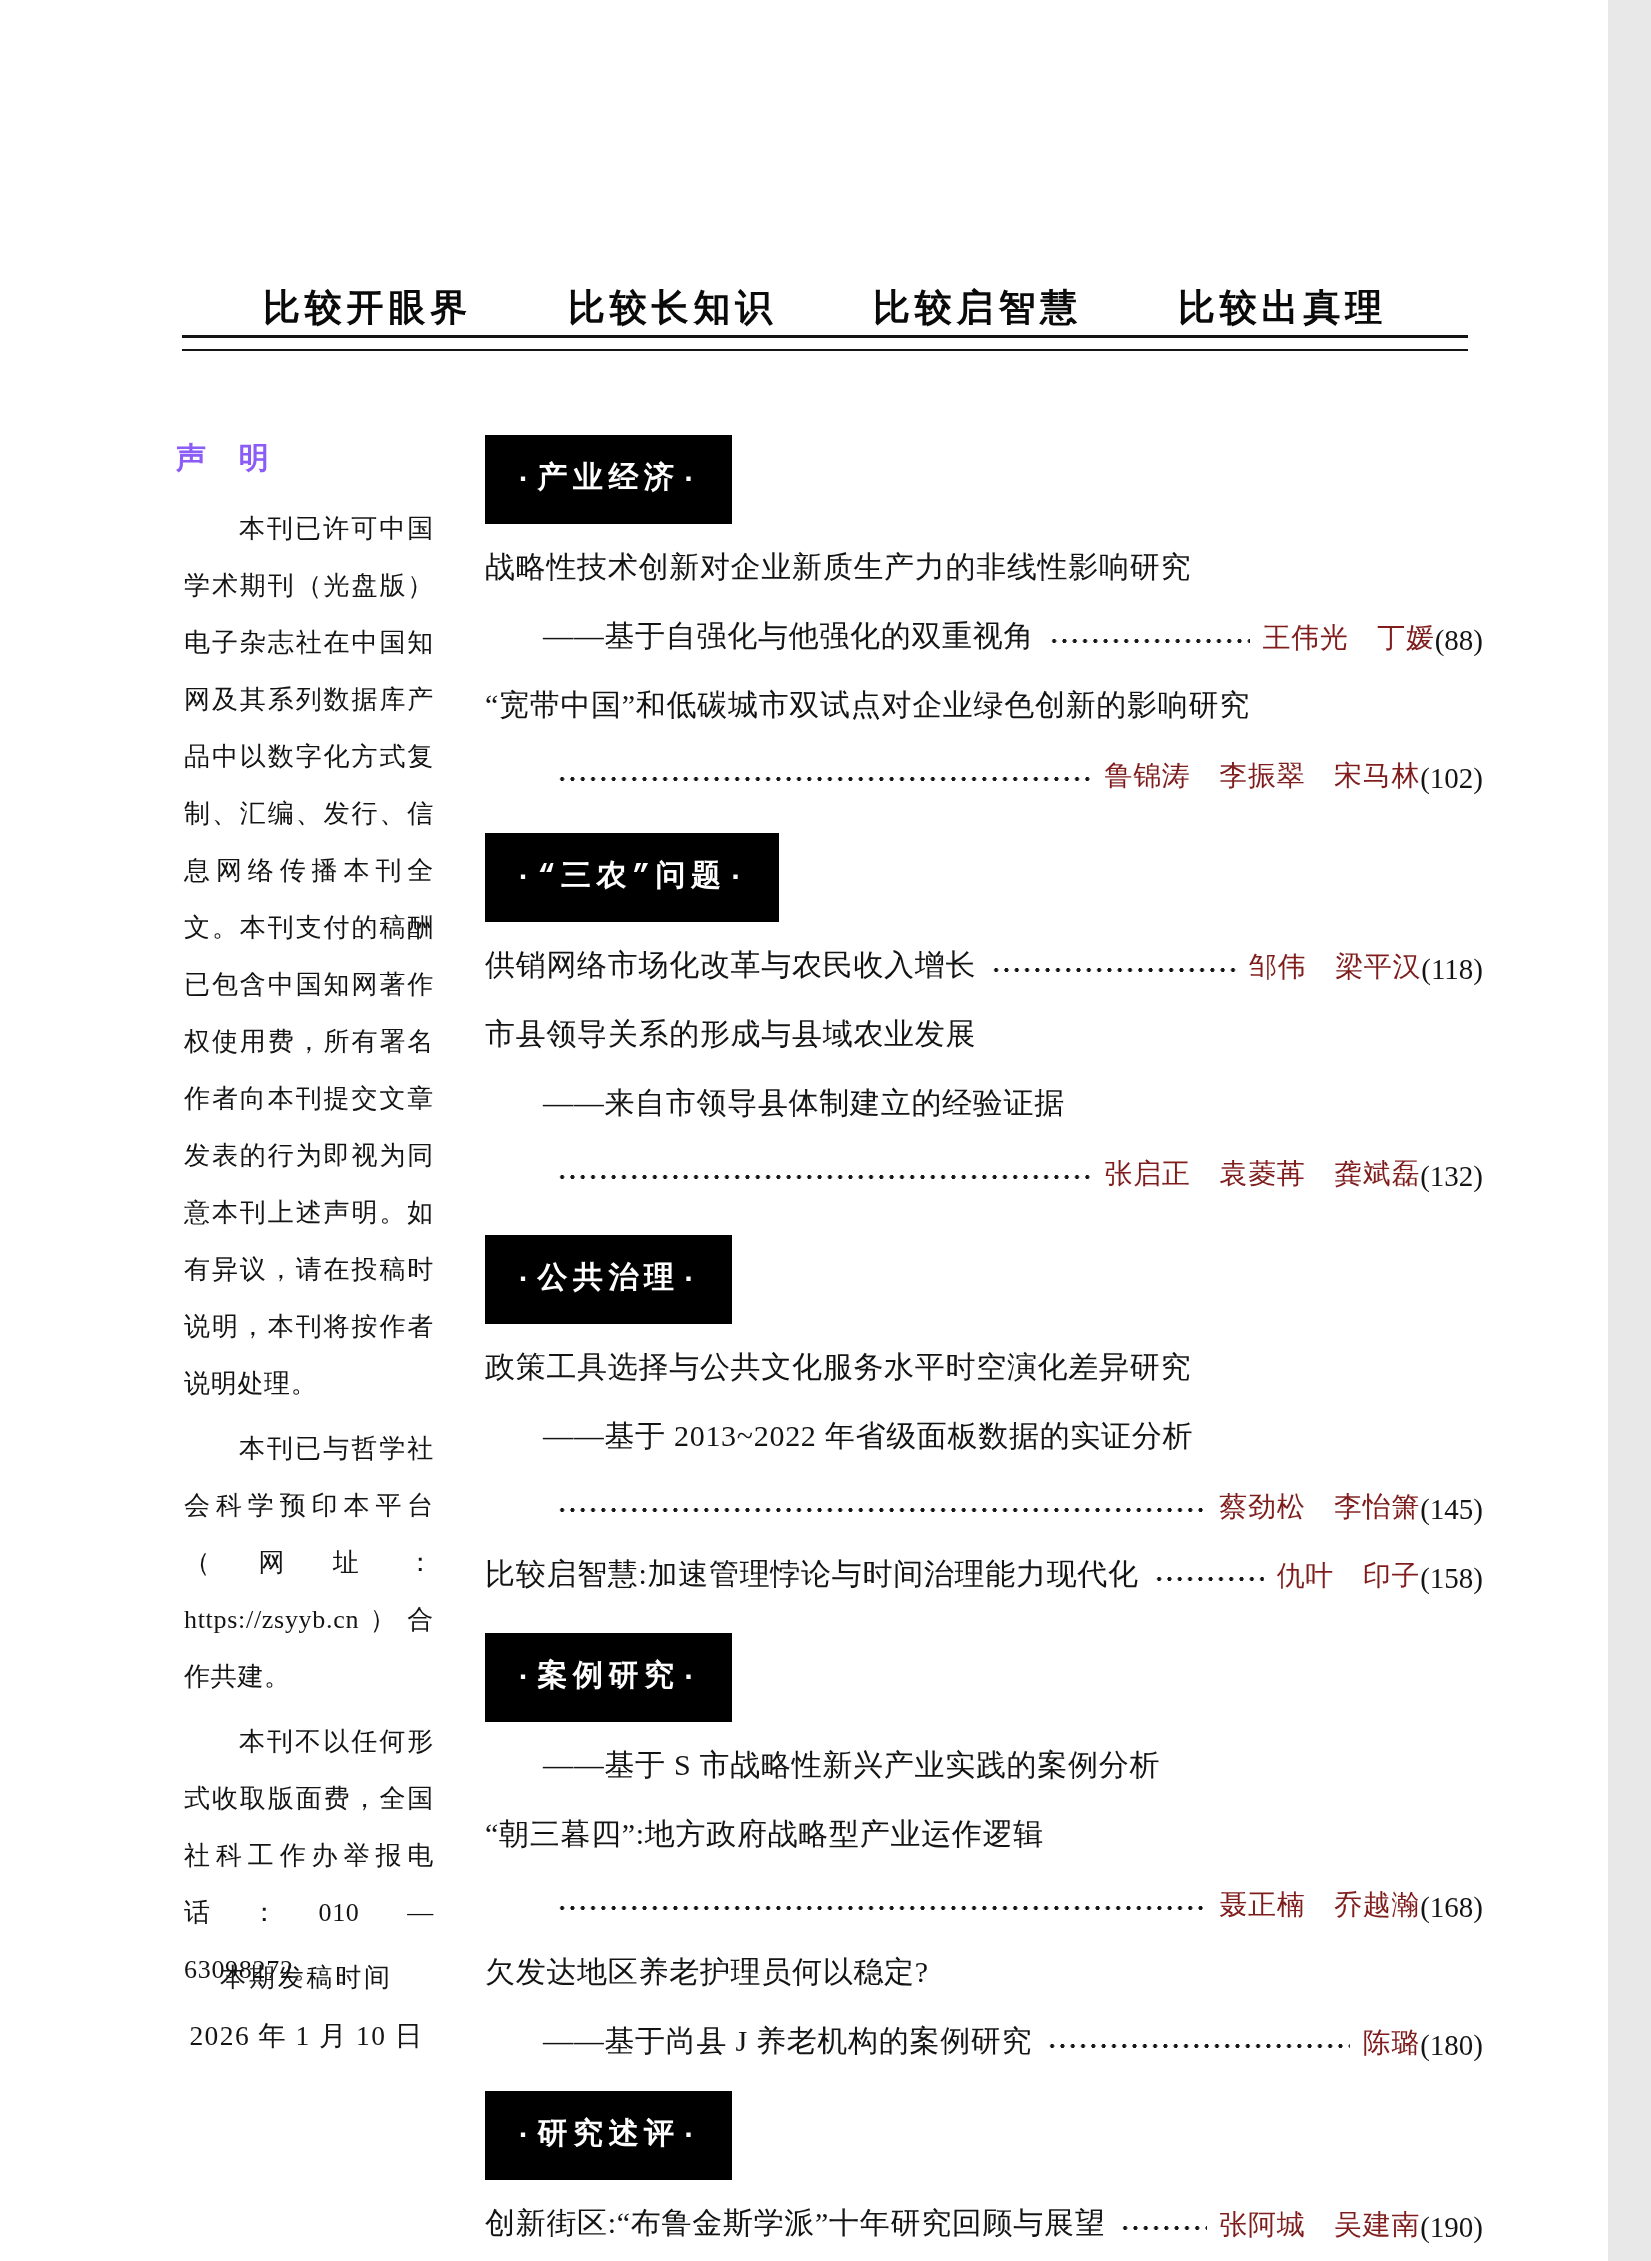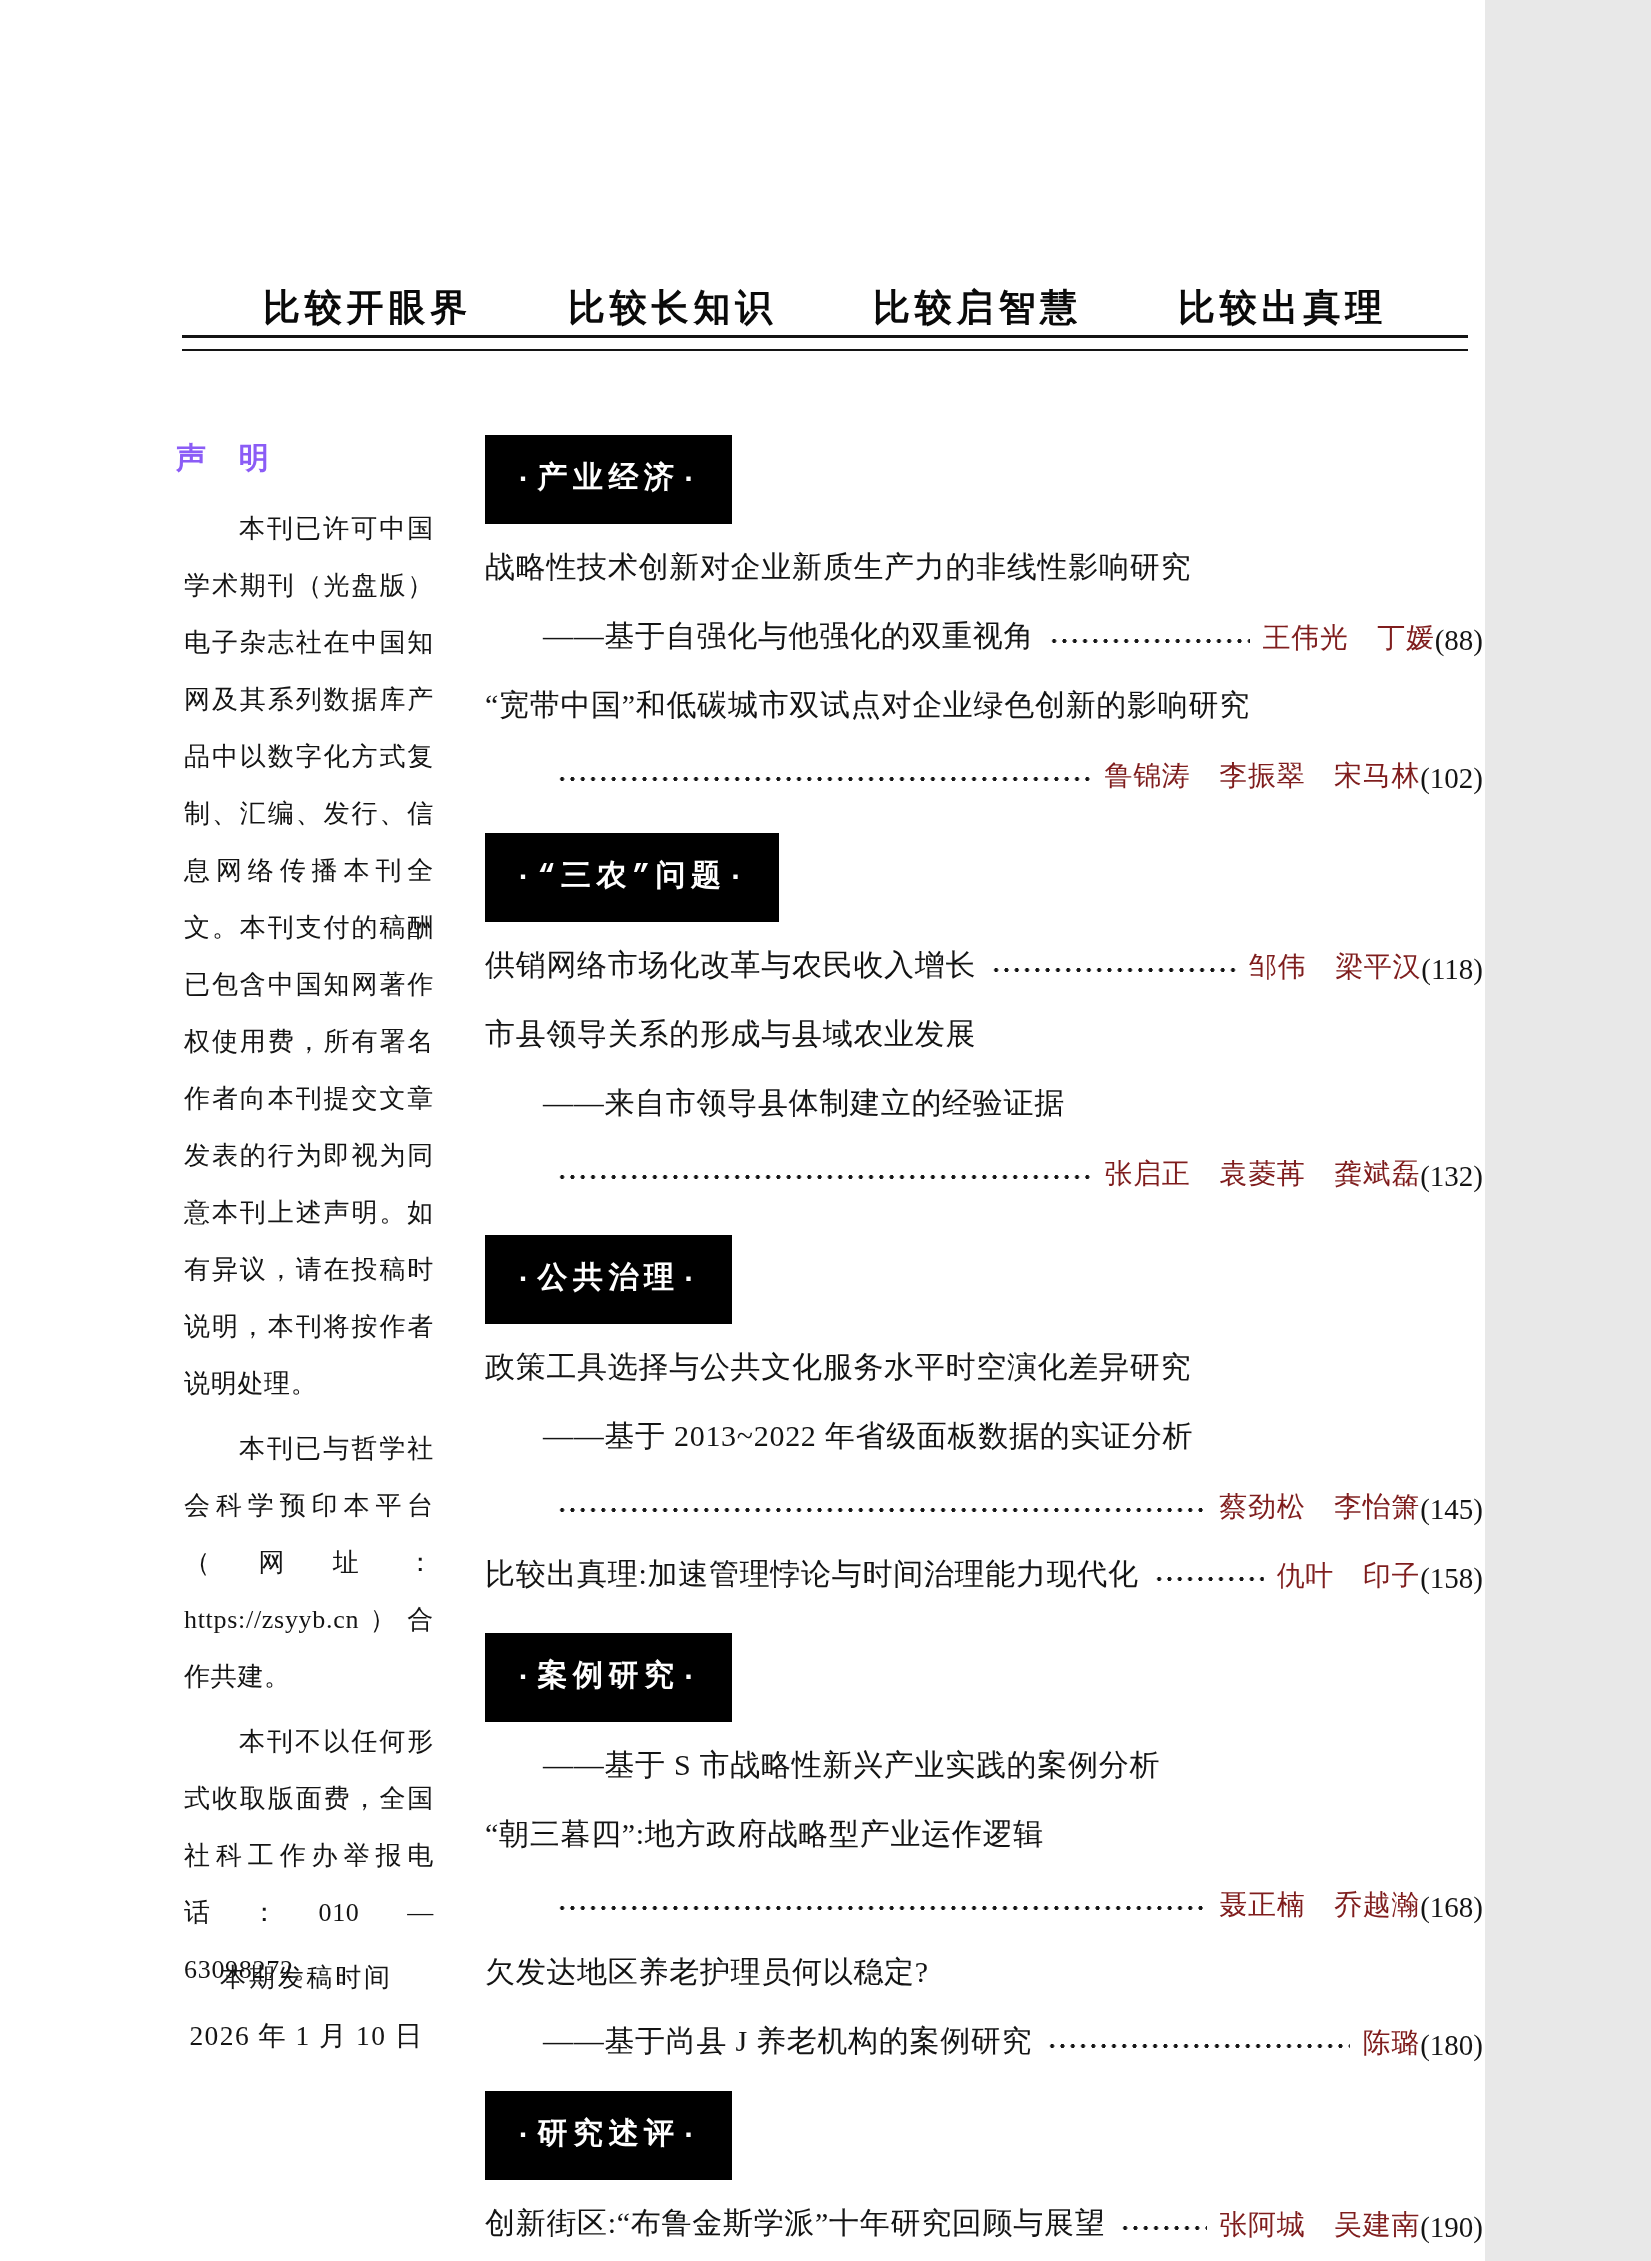--- a/index.html
+++ b/index.html
@@ -1,19 +1,19 @@
 <!DOCTYPE html>
 <html style="font-size:11px"><head>
 <meta charset="utf-8">
 <style>
   html,body{margin:0;padding:0;}
   body{background:#e8e8e8;}
   .page{
     position:relative;
-    width:1485px;height:2261px;
+    width:1608px;height:2261px;
     background:#ffffff;
     color:#111;
     font-family:"Liberation Serif","DejaVu Serif",serif;
     overflow:hidden;
   }
   
   .masthead{
     position:absolute;left:182px;top:283px;width:1286px;
     display:flex;justify-content:space-between;
     padding:0 81px;box-sizing:border-box;
@@ -180,21 +180,21 @@
     </div>
     <div class="row indent-sub">
       <span class="sub">——基于 2013~2022 年省级面板数据的实证分析</span>
     </div>
     <div class="row indent-leader">
       <span class="leader" style="margin-left:0;"></span>
       <span class="authors">蔡劲松　李怡箫</span>
       <span class="pageno">(145)</span>
     </div>
     <div class="row">
-      <span class="t">比较出真理:加速管理悖论与时间治理能力现代化</span>
+      <span class="t">比较启智慧:加速管理悖论与时间治理能力现代化</span>
       <span class="leader"></span>
       <span class="authors">仇叶　印子</span>
       <span class="pageno">(158)</span>
     </div>
 
     <div class="sec-row mt48">
       <span class="sec-label">·案例研究·</span>
     </div>
 
     <div class="row indent-sub">

